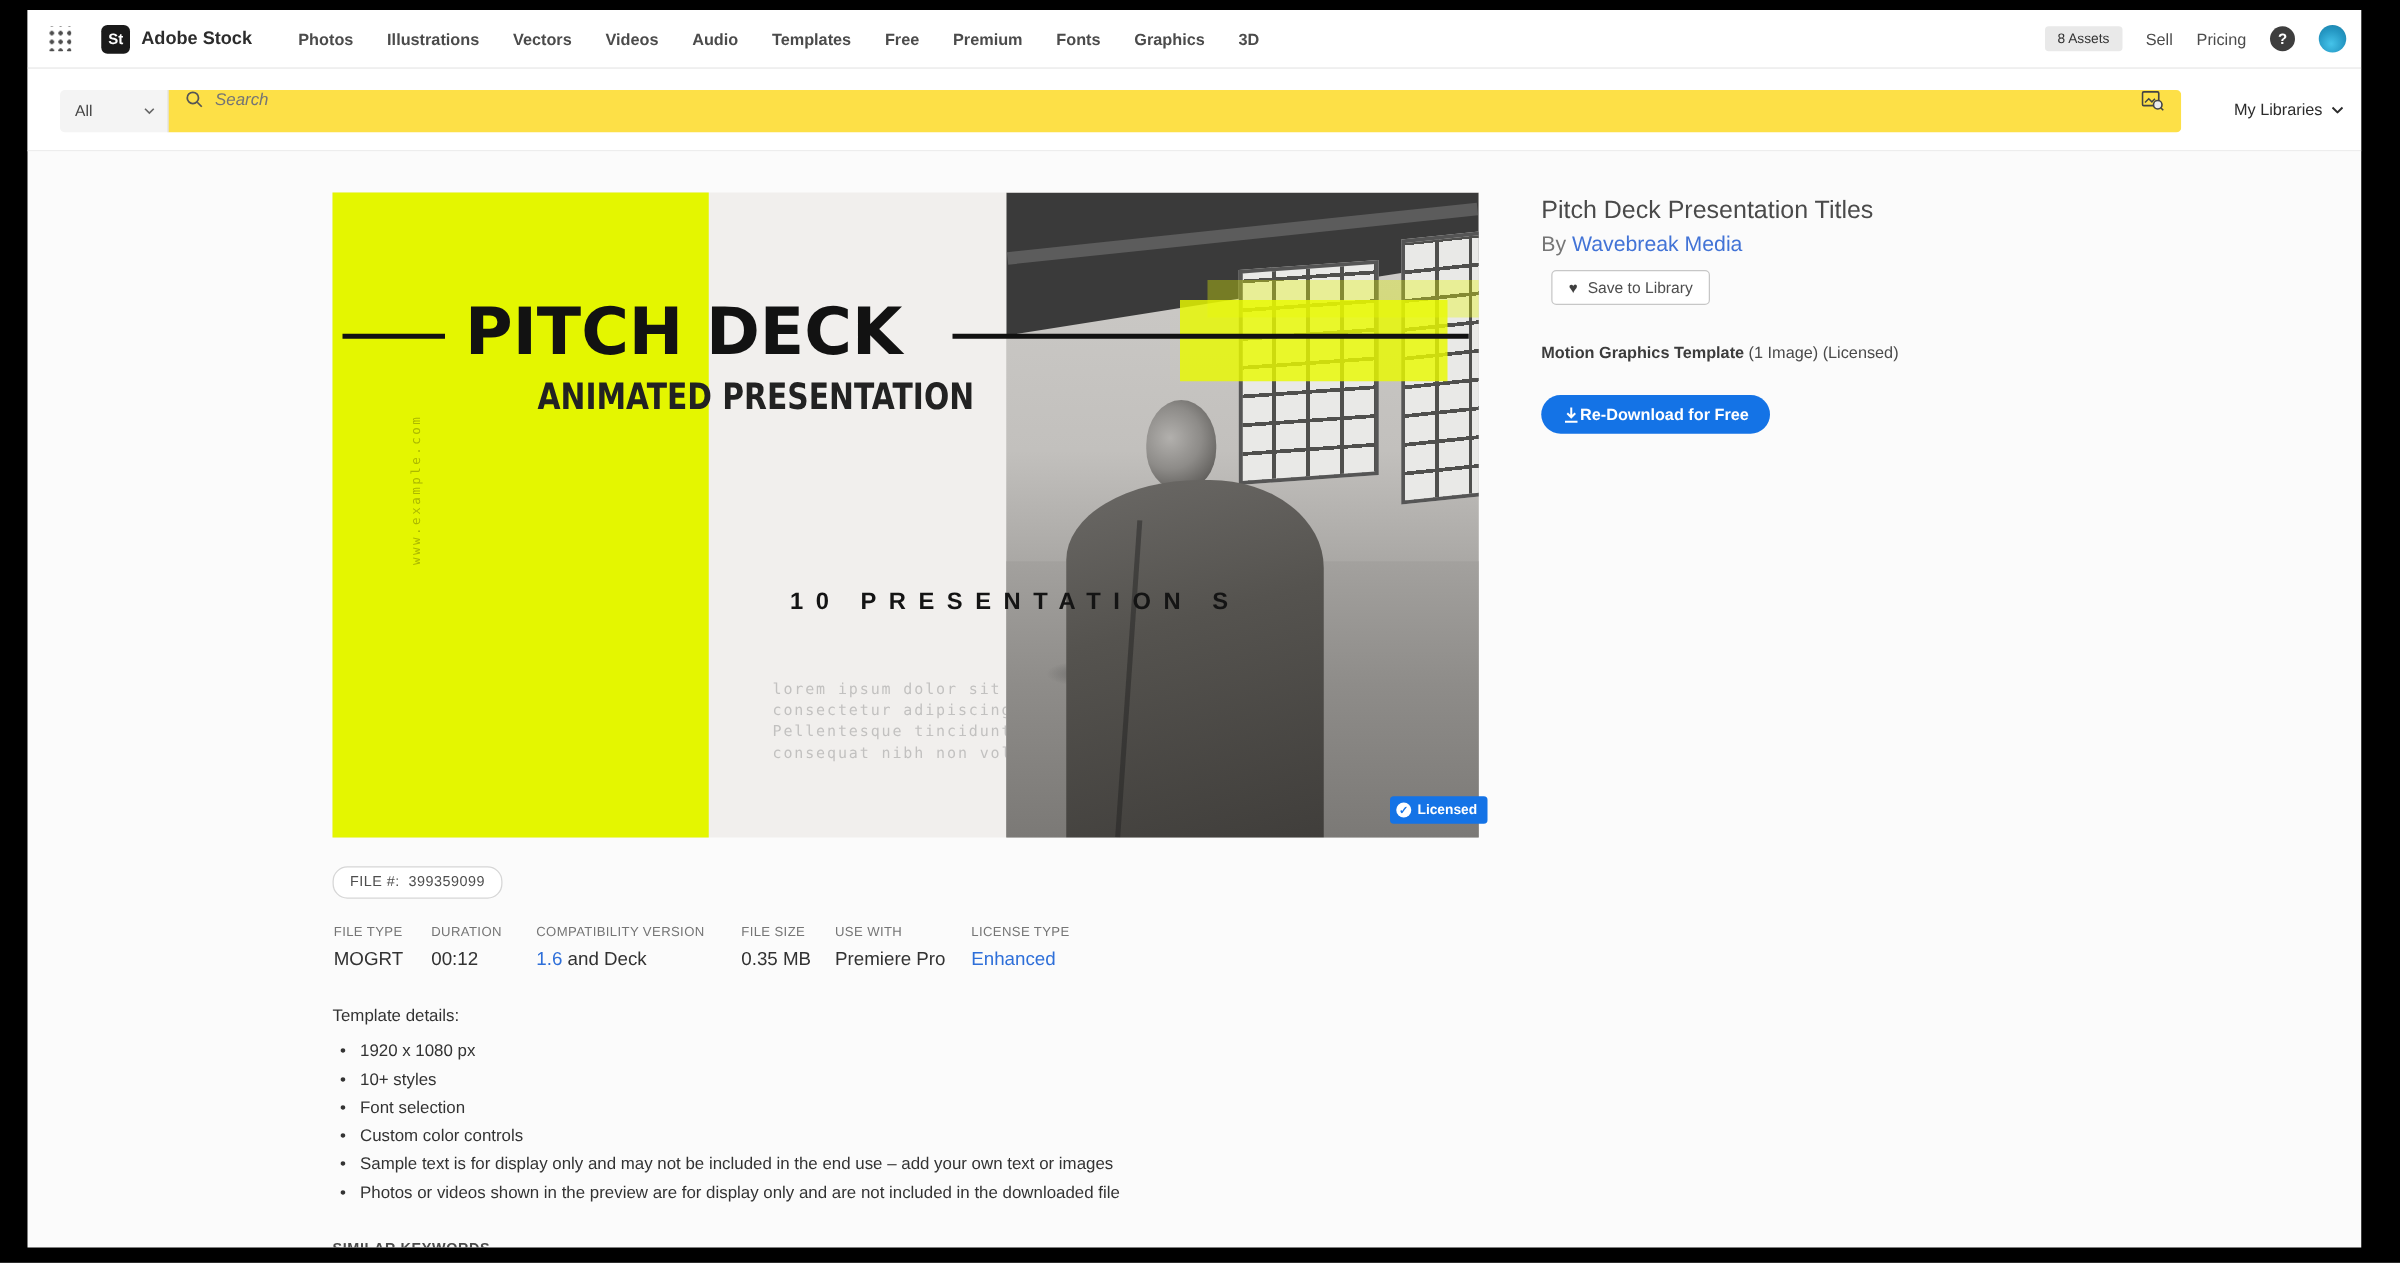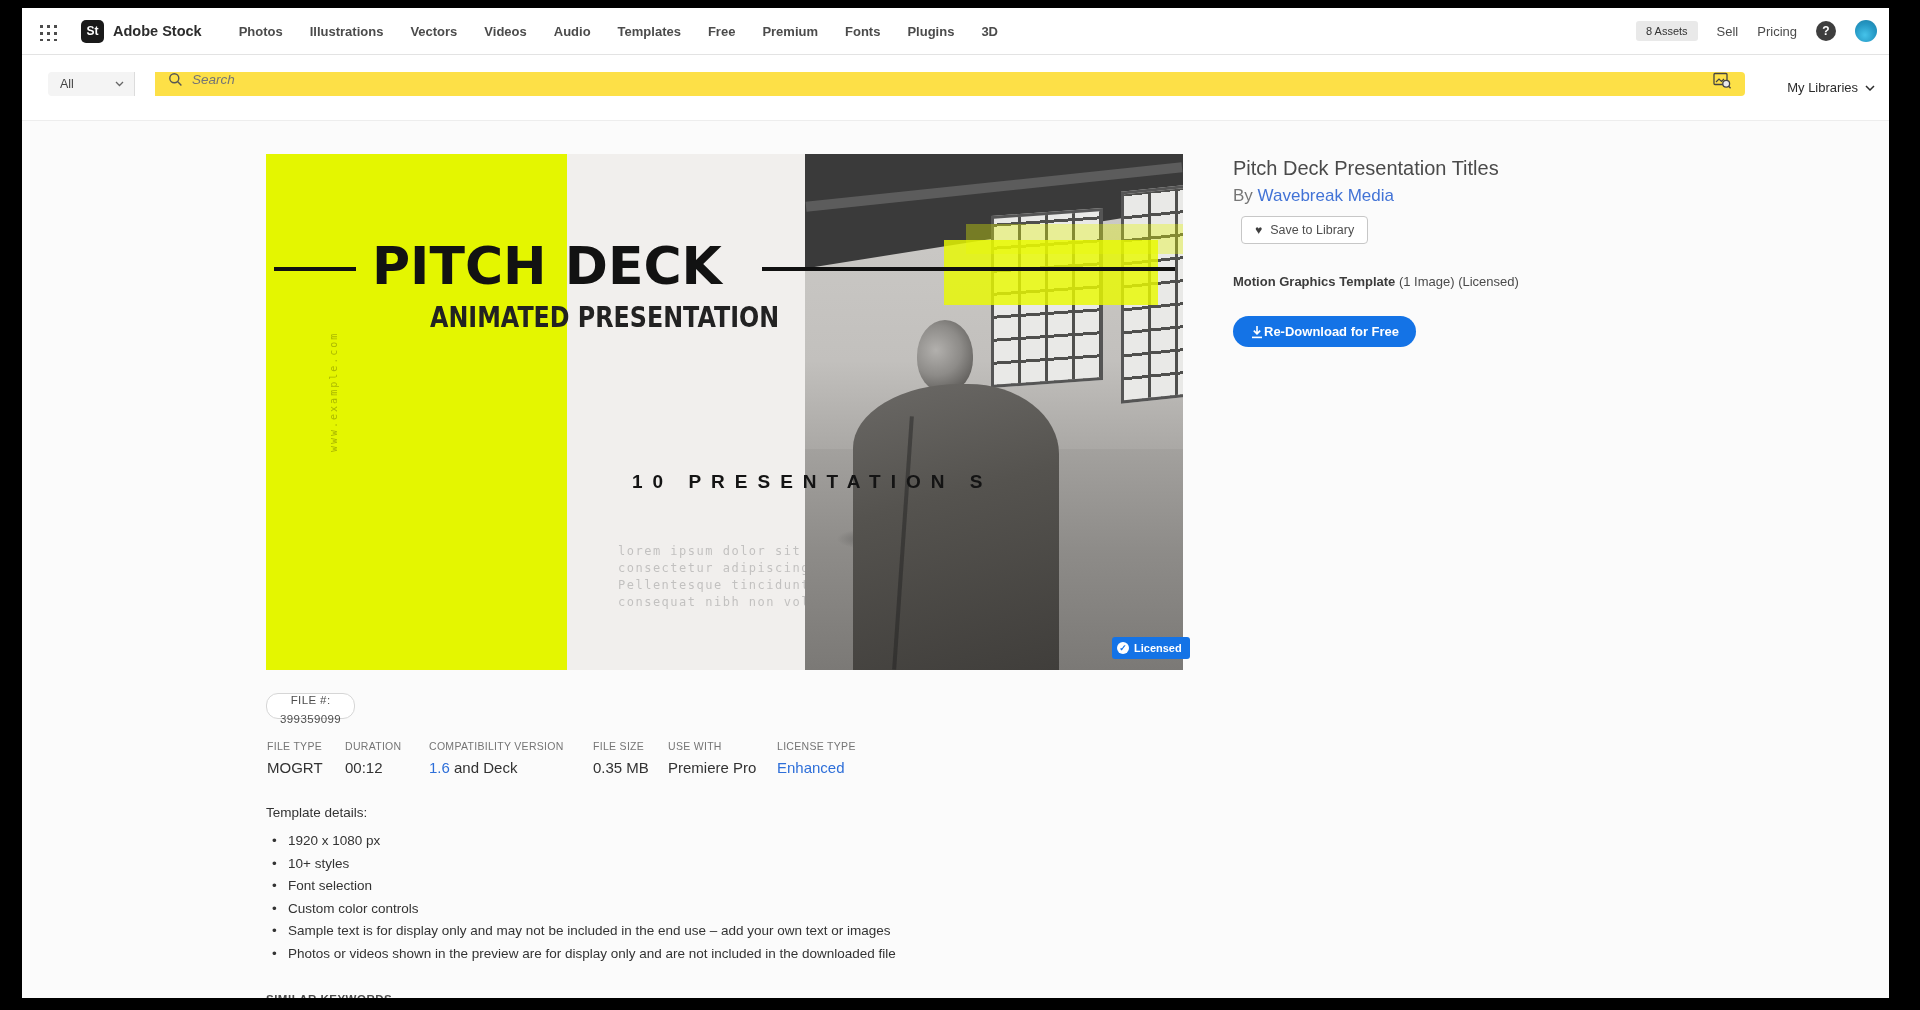--- a/index.html
+++ b/index.html
@@ -21,22 +21,22 @@
   .top-right { margin-left:auto; display:flex; align-items:center; gap:19px; }
   .assets-badge { background:#e9e9e9; border-radius:3px; padding:4px 10px; font-size:11px; color:#333; cursor:pointer; }
   .top-link { font-size:13px; color:#4b4b4b; cursor:pointer; }
   .help { width:20px; height:20px; border-radius:50%; background:#3e3e3e; color:#fff; font-size:12px;
           font-weight:bold; display:flex; align-items:center; justify-content:center; cursor:pointer; }
   .avatar { width:22px; height:22px; border-radius:50%; cursor:pointer;
             background:radial-gradient(circle at 45% 68%, #45c3ea 0%, #2598c4 55%, #1b7ea6 100%); }
 
   
   .searchrow { position:absolute; top:47px; left:0; right:0; height:66px; background:#fff; border-bottom:1px solid #ededed; }
-  .searchbar { position:absolute; left:26px; top:17px; height:24px; right:144px; display:flex;
-               border-radius:4px; overflow:hidden;gap:20px; }
+  .searchbar { position:absolute; left:26px; top:17px; height:34px; right:144px; display:flex;
+               border-radius:4px; overflow:hidden; }
   .filter { width:87px; background:#f4f4f4; border-right:1px solid #dcdcdc; display:flex; align-items:center;
             justify-content:space-between; padding:0 10px 0 12px; font-size:12.5px; color:#444; cursor:pointer; flex:none; }
   .field { flex:1; background:#fde047; display:flex; align-items:flex-start; padding:0 13px; gap:9px; }
   .field input { flex:1; border:none; background:transparent; outline:none; font-size:13.5px; color:#333;
                  font-style:italic; font-family:"Liberation Sans", sans-serif; }
   .field input::placeholder { color:#757575; font-style:italic; }
   .mylibs { position:absolute; right:14px; top:25px; font-size:13px; color:#2c2c2c; display:flex;
             align-items:center; gap:7px; cursor:pointer; }
 
   
@@ -105,21 +105,21 @@
   .heart { font-size:12px; color:#3f3f3f; line-height:1; }
   .format-line { position:absolute; left:1211px; top:266px; font-size:13px; color:#4a4a4a; }
   .format-line b { color:#3c3c3c; }
   .download-btn { position:absolute; left:1211px; top:308px; height:31px; padding:0 17px; background:#1473e6;
                   border:none; border-radius:16px; display:flex; align-items:center; gap:0; color:#fff;
                   font-weight:bold; font-size:13px; cursor:pointer; font-family:"Liberation Sans",sans-serif; }
 
   
   .file-badge { position:absolute; left:244px; top:685px; height:26px; background:#fff; border:1px solid #d6d6d6;
                 border-radius:12px; display:flex; align-items:center; padding:0 13px; gap:7px;
-                font-size:11.5px; color:#4e4e4e; letter-spacing:.4px;flex-direction:column; }
+                font-size:11.5px; color:#4e4e4e; letter-spacing:.4px; }
   .meta { position:absolute; left:245px; top:732px; display:flex; }
   .meta .col { flex:none; }
   .meta .c0{width:78px}.meta .c1{width:84px}.meta .c2{width:164px}.meta .c3{width:75px}.meta .c4{width:109px}
   .meta .lab { font-size:10.5px; color:#757575; letter-spacing:.3px; margin-bottom:7px; white-space:nowrap; }
   .meta .val { font-size:15px; color:#323232; white-space:nowrap; }
   .meta .val a { color:#2e6fd9; text-decoration:none; cursor:pointer; }
 
   .details-heading { position:absolute; left:244px; top:797px; font-size:13.5px; color:#333; }
   .details-list { position:absolute; left:244px; top:822px; list-style:none; }
   .details-list li { position:relative; padding-left:22px; font-size:13.5px; color:#333; line-height:22.5px; }
@@ -143,21 +143,21 @@
       <div class="nav">
         <span>Photos</span>
         <span>Illustrations</span>
         <span>Vectors</span>
         <span>Videos</span>
         <span>Audio</span>
         <span>Templates</span>
         <span>Free</span>
         <span>Premium</span>
         <span>Fonts</span>
-        <span>Plugins</span>
+        <span>Graphics</span>
         <span>3D</span>
       </div>
       <div class="top-right">
         <span class="assets-badge">8 Assets</span>
         <span class="top-link">Sell</span>
         <span class="top-link">Pricing</span>
         <div class="help">?</div>
         <div class="avatar"></div>
       </div>
     </div>

